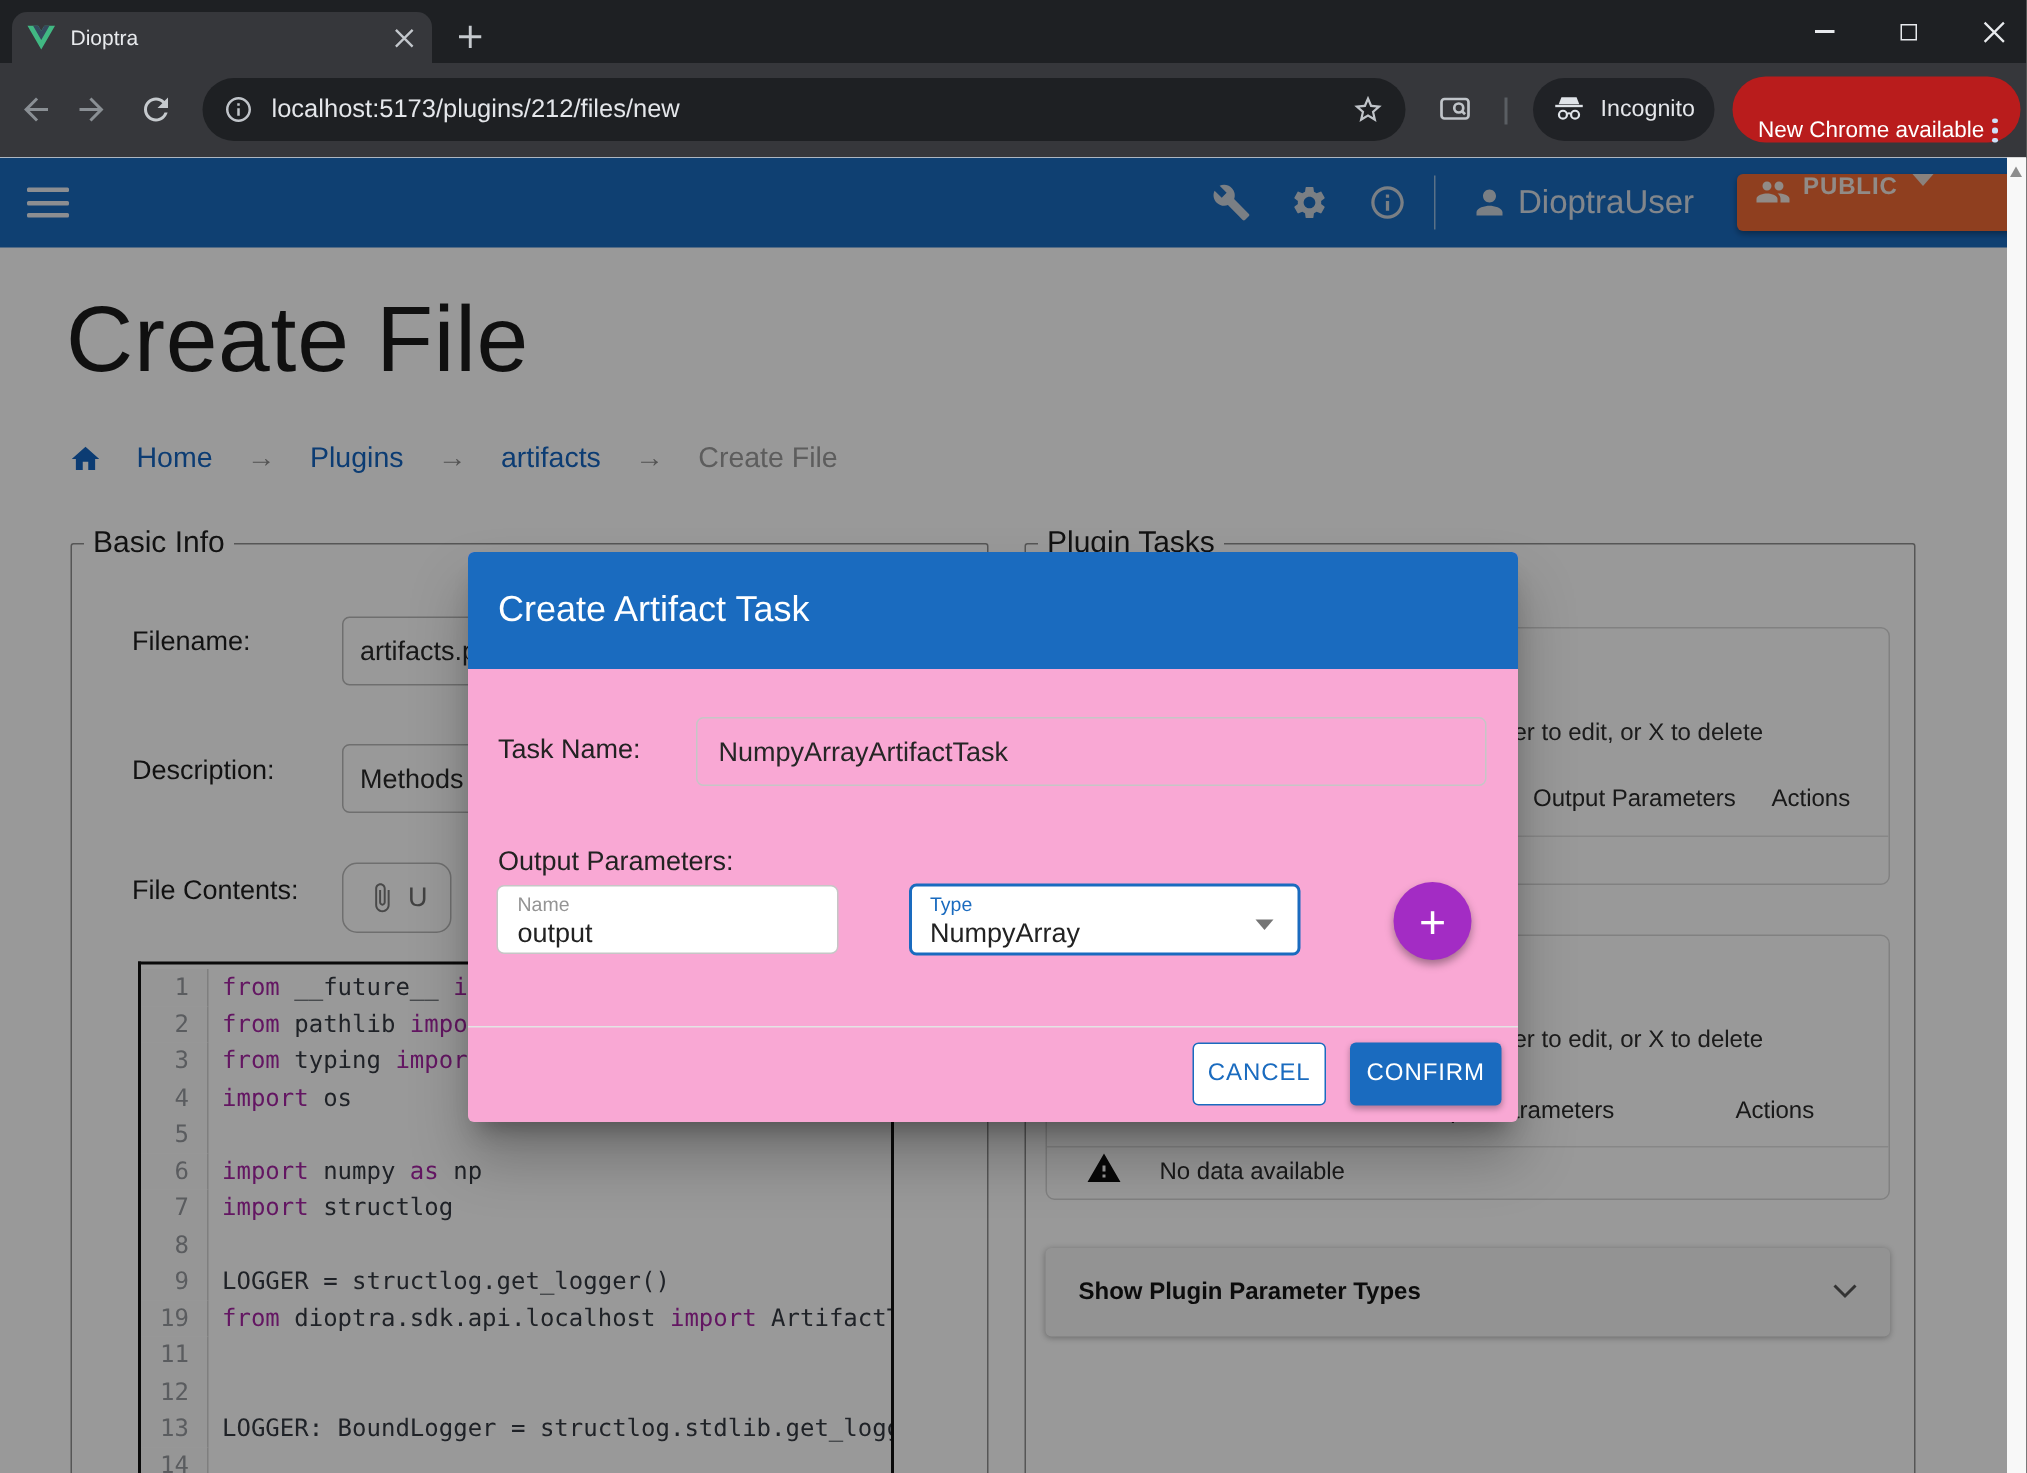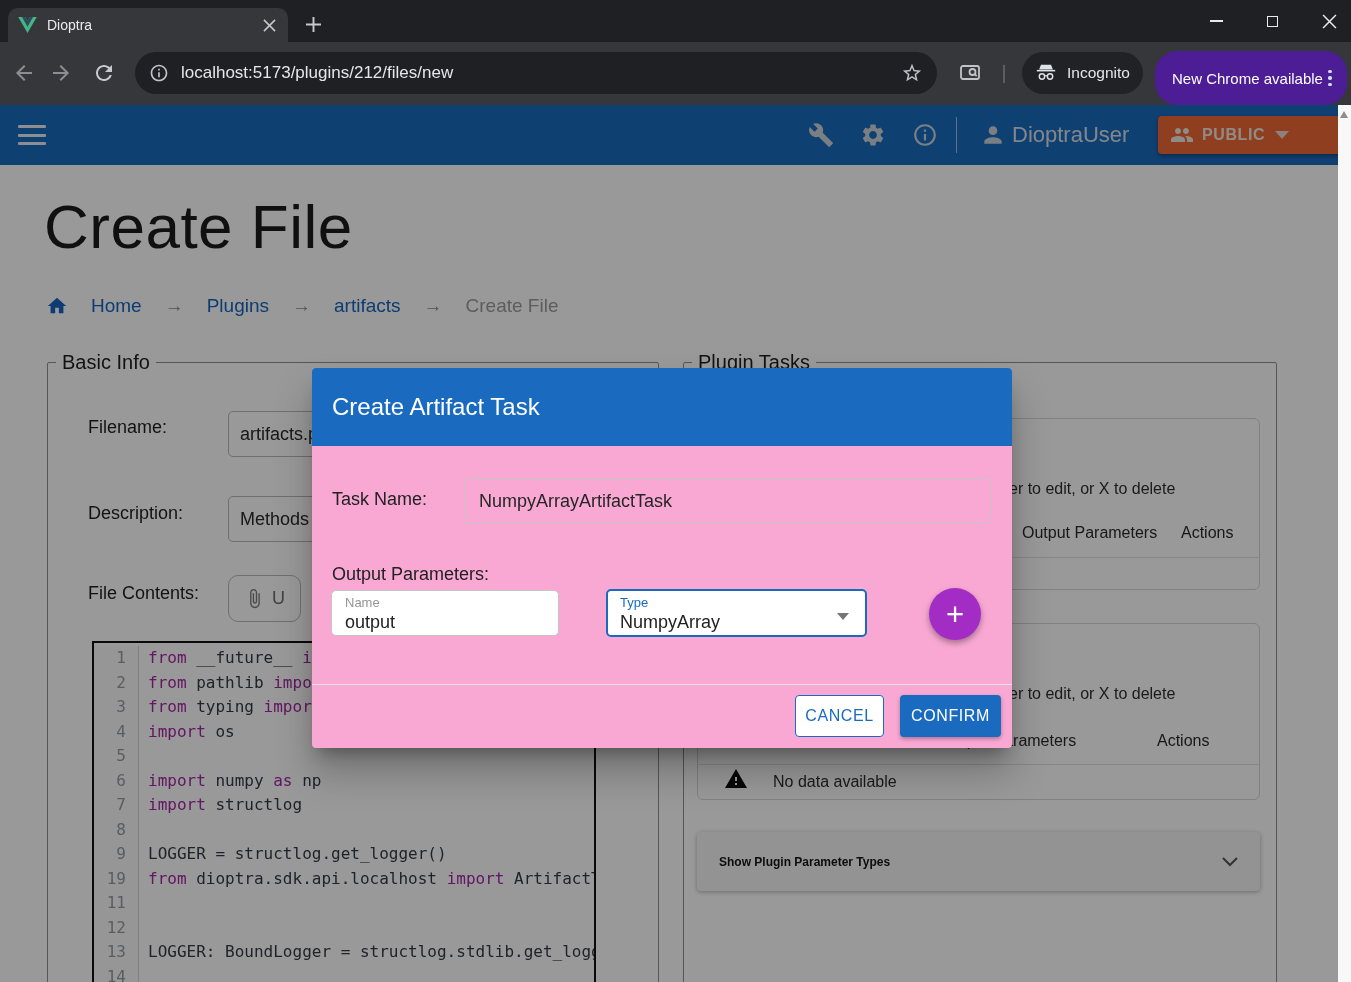--- a/index.html
+++ b/index.html
@@ -21,38 +21,38 @@
   .wc-close{left:1308px;width:43px;}
 
   .toolbar{position:absolute;left:0;top:42px;width:1351px;height:63px;background:#36373b;}
   .tb-ic{position:absolute;top:19px;width:24px;height:24px;}
   .omnibox{position:absolute;left:135px;top:10px;width:802px;height:42px;border-radius:21px;
     background:#1e2023;display:flex;align-items:center;padding:0 14px;}
   .url{color:#e4e6ea;font-size:17px;margin-left:12px;flex:1;white-space:nowrap;overflow:hidden;}
   .divider-v{position:absolute;left:1003px;top:23px;width:2px;height:18px;background:#5a5e63;}
   .incog{position:absolute;left:1022px;top:10px;width:121px;height:42px;border-radius:21px;
     background:#202226;display:flex;align-items:center;padding:0 13px;color:#e4e6ea;font-size:15.5px;}
-  .updatepill{position:absolute;left:1155px;top:9px;width:192px;height:54px;border-radius:22px;
-    background:#4c1d95;display:flex;align-items:center;padding:0 10px 0 17px;color:#fff;font-size:15px;}
+  .updatepill{position:absolute;left:1155px;top:9px;width:192px;height:44px;border-radius:22px;
+    background:#b91c1c;display:flex;align-items:flex-end;padding:0 10px 0 17px;color:#fff;font-size:15px;}
   .dots3{margin-left:auto;display:flex;flex-direction:column;gap:3px;width:14px;align-items:center;}
   .dots3 i{width:3.5px;height:3.5px;border-radius:50%;background:#cfe0f8;}
 
   
   .app{position:absolute;left:0;top:105px;width:1351px;height:877px;overflow:hidden;background:#fff;}
   .page{position:absolute;left:0;top:0;width:1338px;height:877px;background:#fff;overflow:hidden;}
   .overlay{position:absolute;left:0;top:0;width:1338px;height:877px;background:rgba(0,0,0,0.40);}
 
   .appbar{position:absolute;left:0;top:0;width:1338px;height:60px;background:var(--blue);}
   .burger{position:absolute;left:18px;top:17px;width:28px;height:26px;display:flex;flex-direction:column;justify-content:space-between;padding:3px 0;}
   .burger i{display:block;height:3px;background:#e9edf2;border-radius:1px;}
   .bar-ic{position:absolute;top:17px;width:26px;height:26px;color:#ccd4dd;}
   .bar-div{position:absolute;left:956px;top:12px;width:1px;height:36px;background:rgba(255,255,255,.55);}
   .username{position:absolute;left:1012px;top:0;height:60px;line-height:60px;color:#d9e0e8;font-size:22px;}
   .publicbtn{position:absolute;left:1158px;top:11px;width:188px;height:38px;background:var(--orange);
-    border-radius:4px;box-shadow:0 2px 4px rgba(0,0,0,.35);display:flex;align-items:center;padding:0 12px;color:#f2e8e1;}
+    border-radius:4px;box-shadow:0 2px 4px rgba(0,0,0,.35);display:flex;align-items:flex-start;padding:0 12px;color:#f2e8e1;}
   .publicbtn .lbl{font-size:16px;font-weight:bold;letter-spacing:.6px;margin:0 10px 0 8px;}
   .caret{width:0;height:0;border-left:7px solid transparent;border-right:7px solid transparent;border-top:8px solid #e8d9d0;}
 
   .pgtitle{position:absolute;left:44px;top:86px;font-size:62px;color:#1c1c1c;letter-spacing:.5px;}
   .crumbs{position:absolute;left:46px;top:190px;display:flex;align-items:center;gap:23px;font-size:19px;text-align:center;}
   .crumb{color:var(--link);} .crumb.current{color:#9c9c9c;} .crumb-sep{color:#8a8a8a;font-size:19px;}
 
   fieldset.panel{position:absolute;border:1px solid #8f8f8f;border-radius:2px;margin:0;padding:0;background:transparent;}
   fieldset.panel legend{font-size:20px;color:#1f1f1f;padding:0 6px;margin-left:8px;}
   .fs-basic{left:47px;top:246px;width:612px;height:660px;}
@@ -77,21 +77,21 @@
   .card1{left:697px;top:313px;width:563px;height:172px;}
   .card2{left:697px;top:518px;width:563px;height:177px;}
   .hint{position:absolute;left:311px;top:61px;font-size:16px;color:#2f2f2f;}
   .colhead{position:absolute;font-size:16px;color:#2b2b2b;}
   .card-div{position:absolute;left:0;right:0;height:1px;background:#e2e2e2;}
   .nodata{position:absolute;left:75px;top:149px;font-size:16px;color:#2e2e2e;}
   .warnic{position:absolute;left:26px;top:143px;width:24px;height:24px;color:#0c0c0c;}
 
   .expansion{position:absolute;left:697px;top:727px;width:563px;height:59px;background:#f6f6f6;border-radius:4px;
     box-shadow:0 1px 4px rgba(0,0,0,.3);display:flex;align-items:center;padding:0 22px;}
-  .expansion .lbl{font-size:12px;font-weight:bold;color:#141414;}
+  .expansion .lbl{font-size:16px;font-weight:bold;color:#141414;}
   .expansion .chev{margin-left:auto;color:#555;}
 
   
   .scrollbar{position:absolute;left:1338px;top:0;width:13px;height:877px;background:#f8f8f8;}
   .scroll-up{position:absolute;left:2px;top:6px;width:0;height:0;border-left:4.5px solid transparent;
     border-right:4.5px solid transparent;border-bottom:7px solid #8d8d8d;}
 
   
   .modal{position:absolute;left:312px;top:263px;width:700px;height:380px;background:#f9a8d4;border-radius:4px;
     box-shadow:0 11px 15px -7px rgba(0,0,0,.3),0 24px 38px rgba(0,0,0,.25);}

